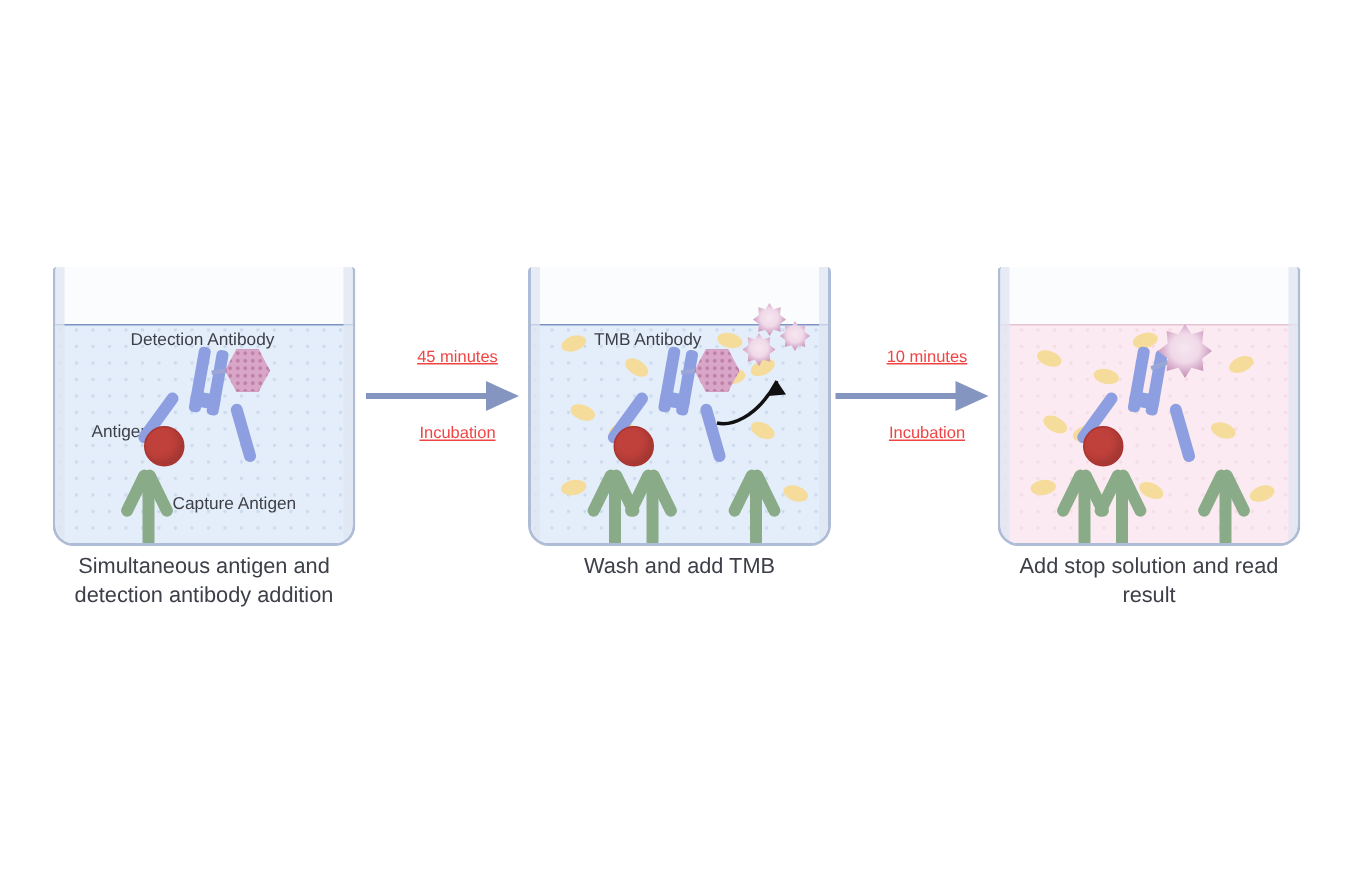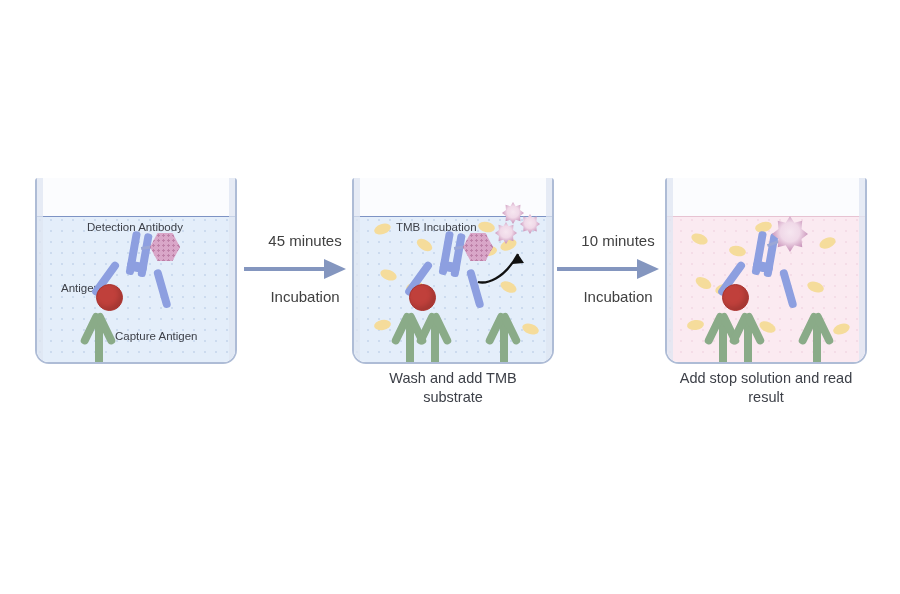--- a/index.html
+++ b/index.html
@@ -110,21 +110,21 @@
 
   
   .star{
     position:absolute;
     background:radial-gradient(circle at 50% 45%, #f6e6f0 0%, #f0d9e8 36%, #c994ba 70%, #b87ba6 100%);
     clip-path:polygon(50% 0%,62% 19%,84% 13%,82% 36%,100% 50%,82% 64%,84% 87%,62% 81%,50% 100%,38% 81%,16% 87%,18% 64%,0% 50%,18% 36%,16% 13%,38% 19%);
   }
 
   
   .step{position:absolute;text-align:center;width:130px;}
-  .step .t{font-size:15px;color:#404040;}
+  .step .t{font-size:11px;color:#ef4444;text-decoration:underline;}
   .step .arrow{position:relative;height:22px;margin:9px 0 8px;}
   .step .arrow .shaft{
     position:absolute;left:4px;top:9px;width:84px;height:4px;background:#8496bf;
   }
   .step .arrow .head{
     position:absolute;left:84px;top:1px;width:0;height:0;
     border-top:10px solid transparent;border-bottom:10px solid transparent;
     border-left:22px solid #8496bf;
   }
 
@@ -190,21 +190,21 @@
 
     <div class="antigen" style="left:59px;top:106px;"></div>
   </div>
 
   <div class="well" style="left:352px;">
     <div class="headspace"></div>
     <div class="liquid blue"></div>
     <div class="gutter l"></div>
     <div class="gutter r"></div>
 
-    <div class="in-label" style="left:42px;top:43px;">TMB Incubation</div>
+    <div class="in-label" style="left:42px;top:43px;">TMB Antibody</div>
 
     <div class="tmb" style="left:20px;top:46px;transform:rotate(-18deg);"></div>
     <div class="tmb" style="left:124px;top:44px;transform:rotate(12deg);"></div>
     <div class="tmb" style="left:146px;top:62px;transform:rotate(-25deg);"></div>
     <div class="tmb" style="left:62px;top:62px;transform:rotate(32deg);"></div>
     <div class="tmb" style="left:126px;top:68px;transform:rotate(-8deg);"></div>
     <div class="tmb" style="left:26px;top:92px;transform:rotate(20deg);"></div>
     <div class="tmb" style="left:52px;top:104px;transform:rotate(-14deg);"></div>
     <div class="tmb" style="left:146px;top:104px;transform:rotate(26deg);"></div>
     <div class="tmb" style="left:20px;top:142px;transform:rotate(-10deg);"></div>
@@ -303,23 +303,26 @@
 
   <div class="step" style="left:553px;top:232px;text-align:center;">
     <div class="t">10 minutes</div>
     <div class="arrow">
       <span class="shaft"></span>
         <span class="head"></span>
     </div>
     <div class="t">Incubation</div>
   </div>
 
+  <div class="caption" style="left:11px;top:369px;">
+    <div>Simultaneous antigen and</div>
+    <div>detection antibody addition</div>
+  </div>
   <div class="caption" style="left:328px;top:369px;">
     <div>Wash and add TMB</div>
-    <div>substrate</div>
   </div>
   <div class="caption" style="left:641px;top:369px;">
     <div>Add stop solution and read</div>
     <div>result</div>
   </div>
 
 
 </div>
 
 </body></html>

